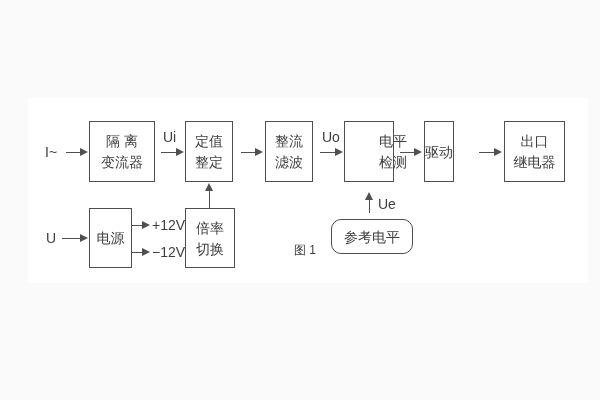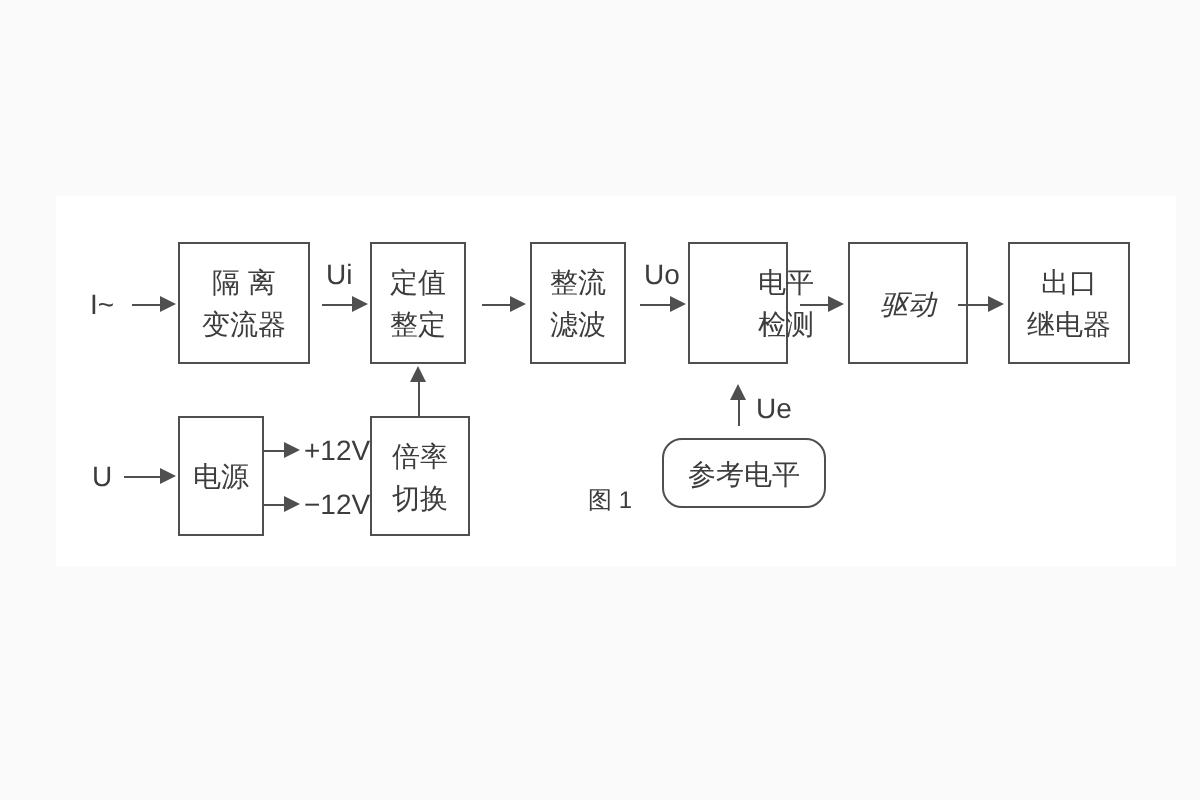--- a/index.html
+++ b/index.html
@@ -103,21 +103,21 @@
   <div class="box" style="left:265px;top:121px;width:48px;height:61px;">
     <span>整流</span>
     <span>滤波</span>
   </div>
 
   <div class="box" style="left:344px;top:121px;width:49px;height:61px;padding-left:48px;">
     <span>电平</span>
     <span>检测</span>
   </div>
 
-  <div class="box" style="left:424px;top:121px;width:60px;height:61px;font-style:italic;">
+  <div class="box" style="left:424px;top:121px;width:30px;height:61px;">
     <span>驱动</span>
   </div>
 
   <div class="box" style="left:504px;top:121px;width:61px;height:61px;text-align:right;">
     <span>出口</span>
     <span>继电器</span>
   </div>
 
   <div class="box" style="left:185px;top:208px;width:50px;height:60px;">
     <span>倍率</span>

